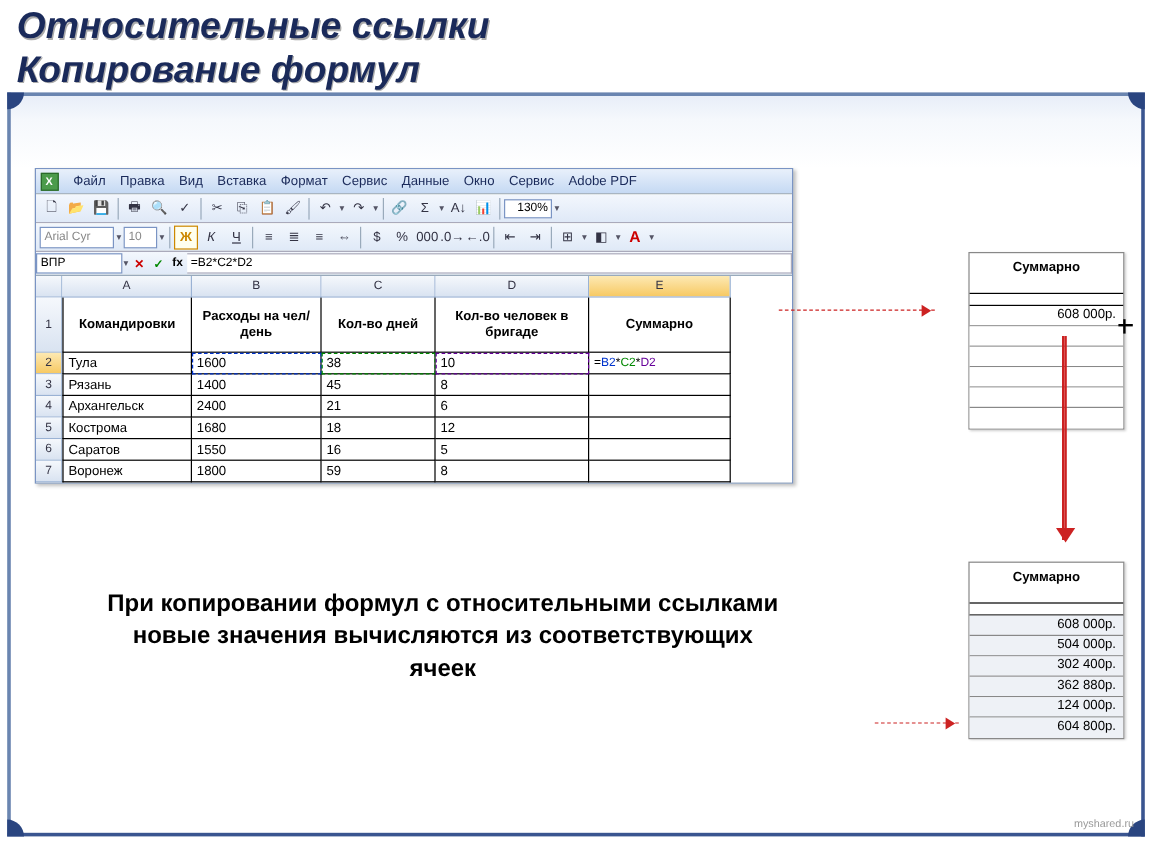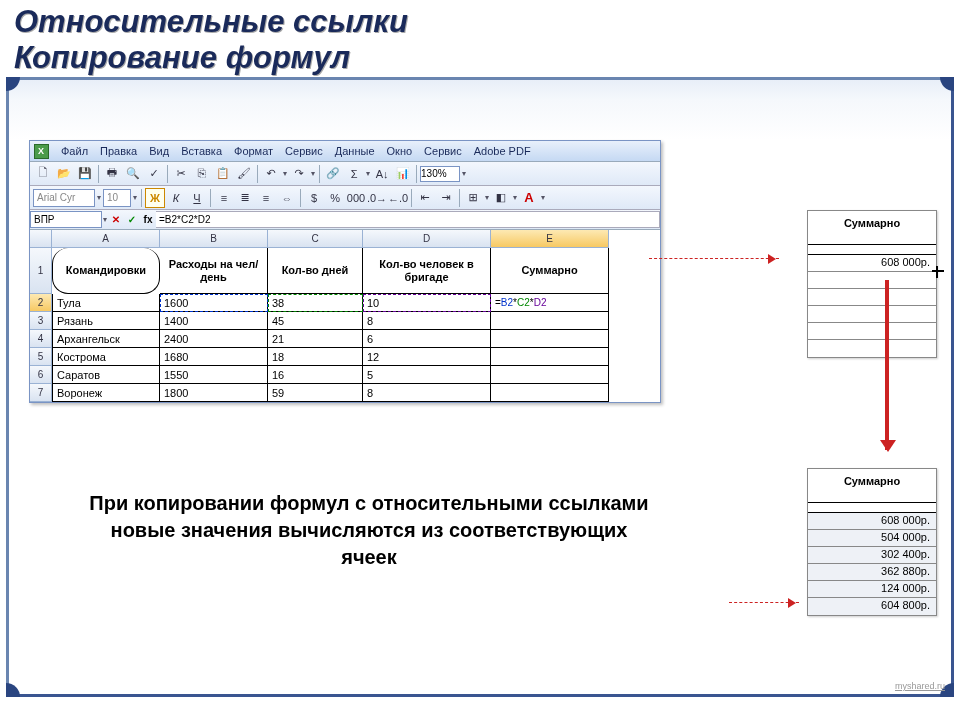--- a/index.html
+++ b/index.html
@@ -56,38 +56,38 @@
 
   .toolbar{
     background:linear-gradient(#f3f7fd,#dfe9f7);
     border-bottom:1px solid #aab;
     height:24px;display:flex;align-items:center;padding:0 3px;gap:1px;
   }
   .tbtn{width:20px;height:20px;display:flex;align-items:center;justify-content:center;border:1px solid transparent;font-size:11px;color:#334;}
   .sep{width:1px;height:18px;background:#9ab;margin:0 2px;}
   .font-box{width:62px;height:18px;border:1px solid #7a94c4;background:#fff;padding:0 3px;font-size:10px;color:#888;display:flex;align-items:center;}
   .size-box{width:28px;height:18px;border:1px solid #7a94c4;background:#fff;padding:0 3px;font-size:10px;color:#888;display:flex;align-items:center;}
-  .zoom-box{width:40px;height:16px;border:1px solid #7a94c4;background:#fff;padding:0 0;font-size:10px;display:flex;align-items:center;}
+  .zoom-box{width:40px;height:16px;border:1px solid #7a94c4;background:#fff;padding:0 10px;font-size:10px;display:flex;align-items:center;}
   .dd{font-size:8px;color:#556;padding:0 1px;}
 
   .formula-row{background:linear-gradient(#f3f7fd,#dfe9f7);height:20px;display:flex;align-items:center;border-bottom:1px solid #9ab;}
   .name-box{width:72px;height:17px;border:1px solid #7a94c4;background:#fff;display:flex;align-items:center;padding:0 3px;font-size:10px;}
   .fx-btn{width:16px;text-align:center;font-size:10px;}
   .fx-cancel{color:#c00;font-weight:bold;}
   .fx-ok{color:#080;font-weight:bold;}
   .fx-label{font-weight:bold;font-size:10px;}
   .formula-input{flex:1;background:#fff;border:1px solid #aab;border-left:none;height:17px;padding:0 3px;font-size:10px;display:flex;align-items:center;}
 
   .grid{display:grid;grid-template-columns:22px 108px 108px 95px 128px 118px;background:#fff;font-size:11px;}
   .colhdr,.rowhdr{background:linear-gradient(#f5f8fc,#d9e3f1);border:1px solid #9ab2d4;border-top:none;border-left:none;text-align:center;font-size:10px;color:#334;height:18px;line-height:18px;}
   .corner-cell{background:linear-gradient(#f5f8fc,#d9e3f1);border:1px solid #9ab2d4;border-top:none;border-left:none;height:18px;}
   .colhdr.active{background:linear-gradient(#fde9b3,#f7c963);}
   .rowhdr.active{background:linear-gradient(#fde9b3,#f7c963);}
   .th{border:1px solid #000;border-top:none;border-left:none;text-align:center;font-weight:bold;padding:2px;line-height:1.2;height:46px;display:flex;align-items:center;justify-content:center;}
-  .th.first-col{border-left:1px solid #000;border-radius:16px;}
+  .th.first-col{border-left:1px solid #000;}
   .rowhdr.tall{height:46px;line-height:46px;}
   .td{border:1px solid #000;border-top:none;border-left:none;padding:1px 4px;height:18px;line-height:16px;}
   .td.first-col{border-left:1px solid #000;}
   .td.num{}
   .td.formula{font-size:10px;}
   .form-blue{color:#0033cc;}
   .form-green{color:#008800;}
   .form-purple{color:#660099;}
   .sel{outline:1px dashed #3355aa;outline-offset:-1px;}
   .sel.b{outline:1px dashed #0033cc;}
@@ -127,21 +127,21 @@
   .connector2::after{content:"";position:absolute;right:-2px;top:-5px;border:5px solid transparent;border-left:8px solid #c22;}
 
   .caption{
     font-size:20px;font-weight:bold;text-align:center;
     position:absolute;left:80px;top:410px;width:560px;line-height:1.35;
   }
   .formula-callout{
     position:absolute;left:540px;top:510px;
     border:1px solid #000;padding:4px 12px;font-size:18px;font-weight:bold;background:#fff;
   }
-  .watermark{position:absolute;right:6px;bottom:3px;font-size:9px;color:#999;text-decoration:underline;}
+  .watermark{position:absolute;right:6px;bottom:3px;font-size:9px;color:#999;}
 </style>
 </head>
 <body>
 
 <div class="title">
   <div>Относительные ссылки</div>
   <div>Копирование формул</div>
 </div>
 
 <div class="slide-body">

